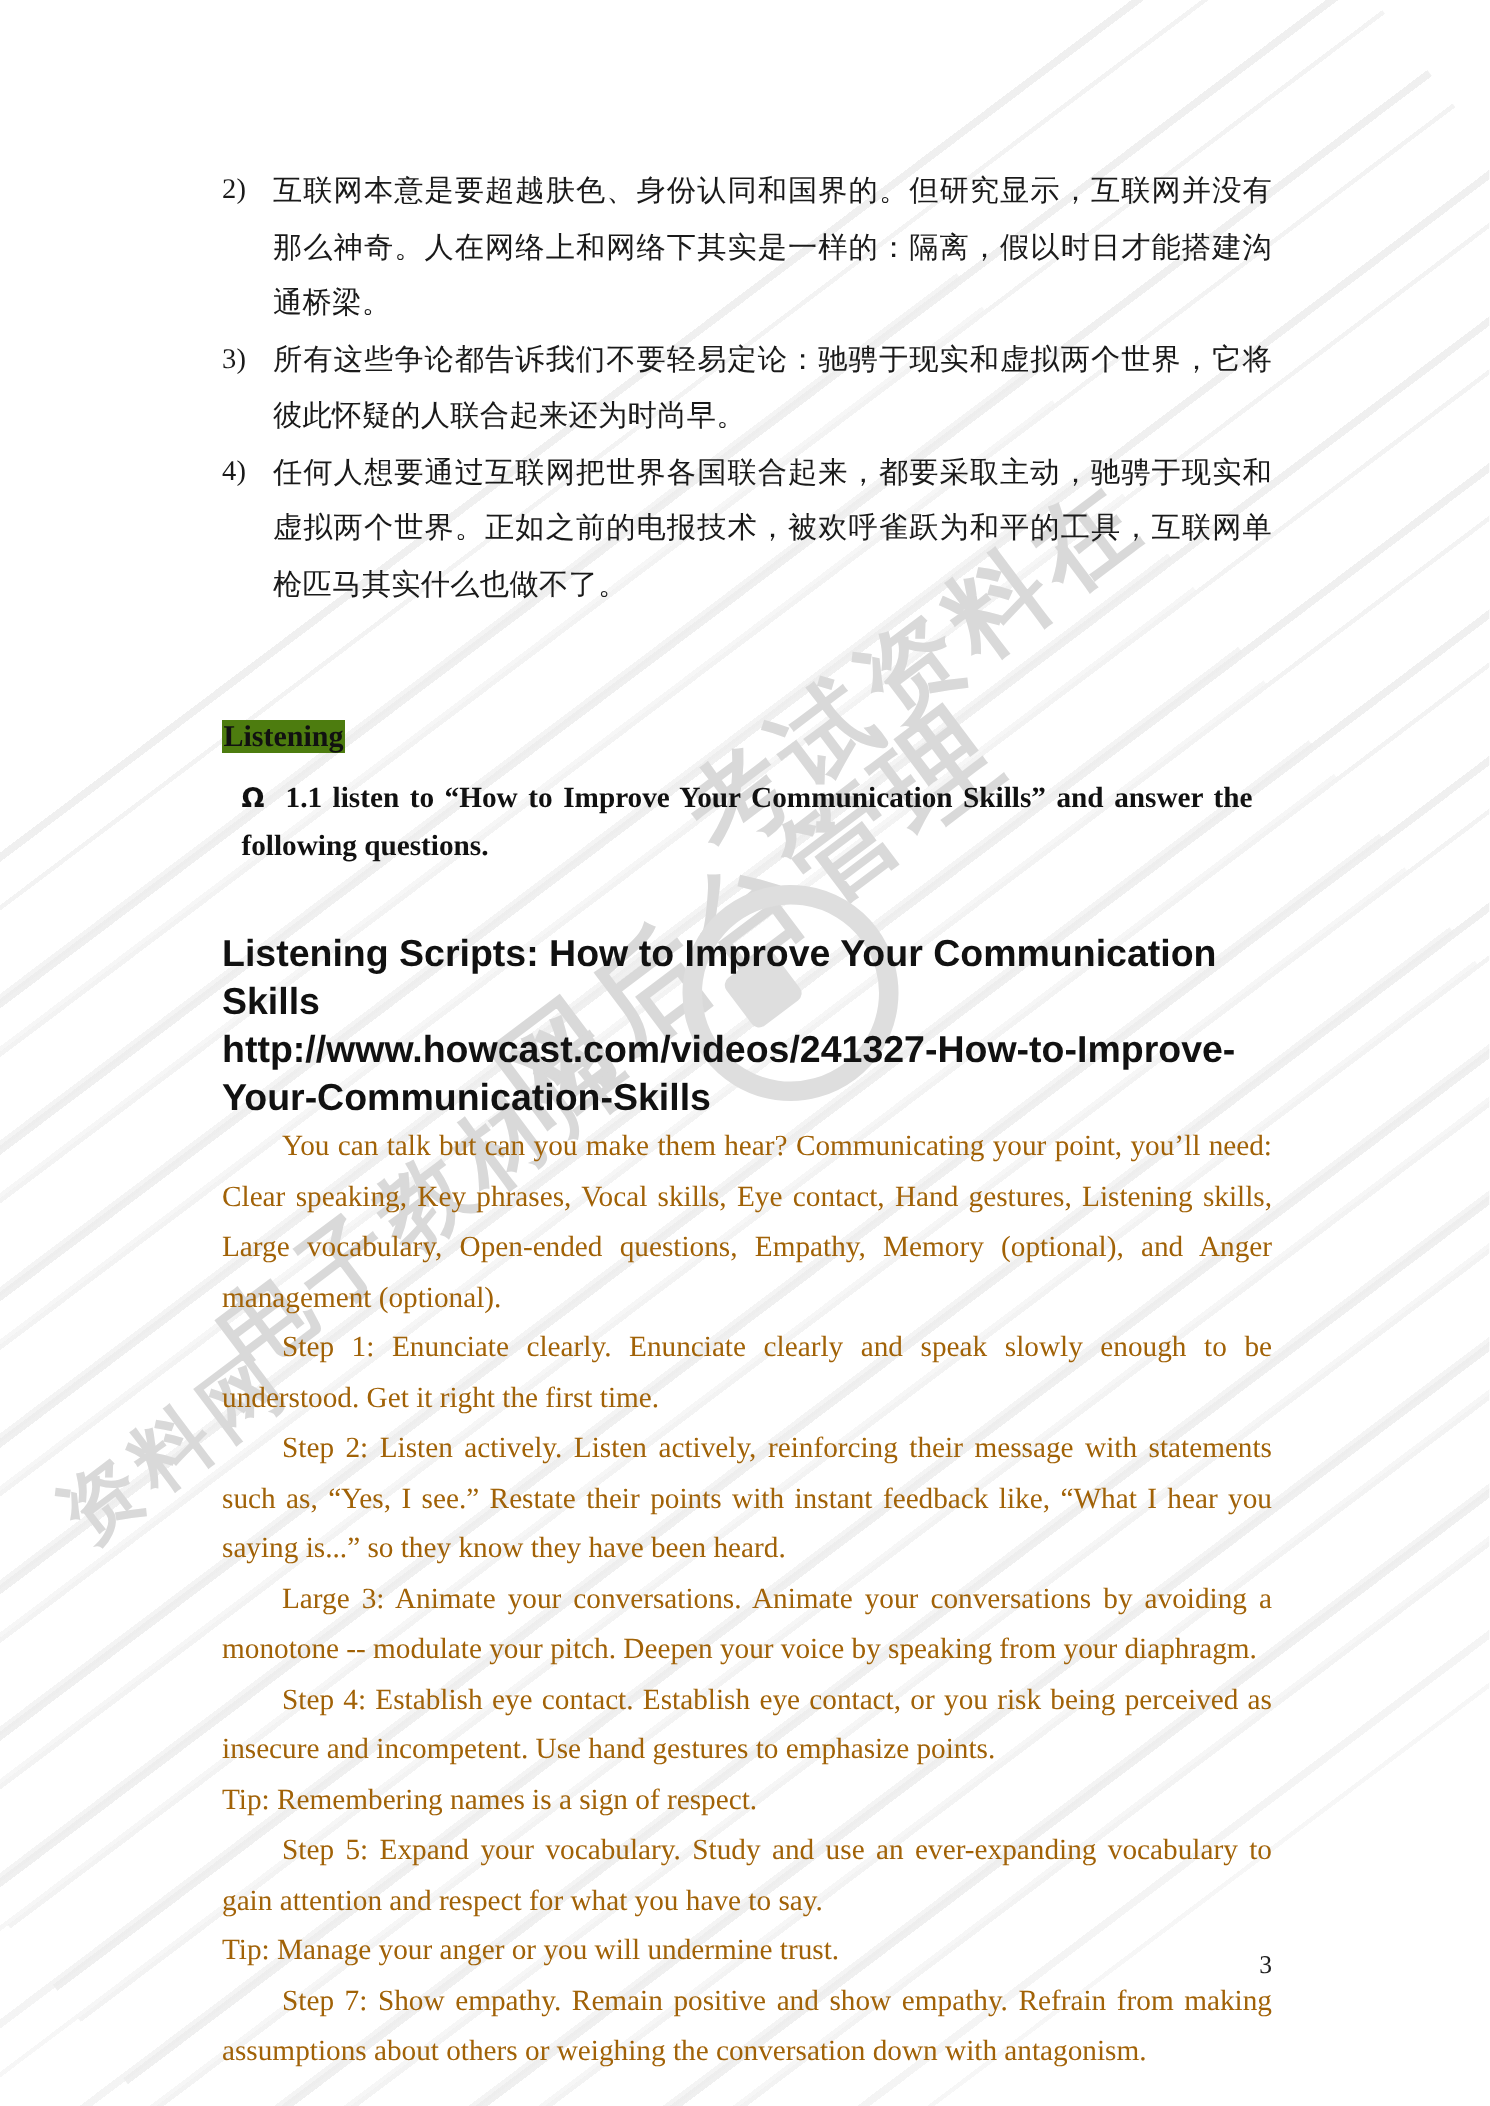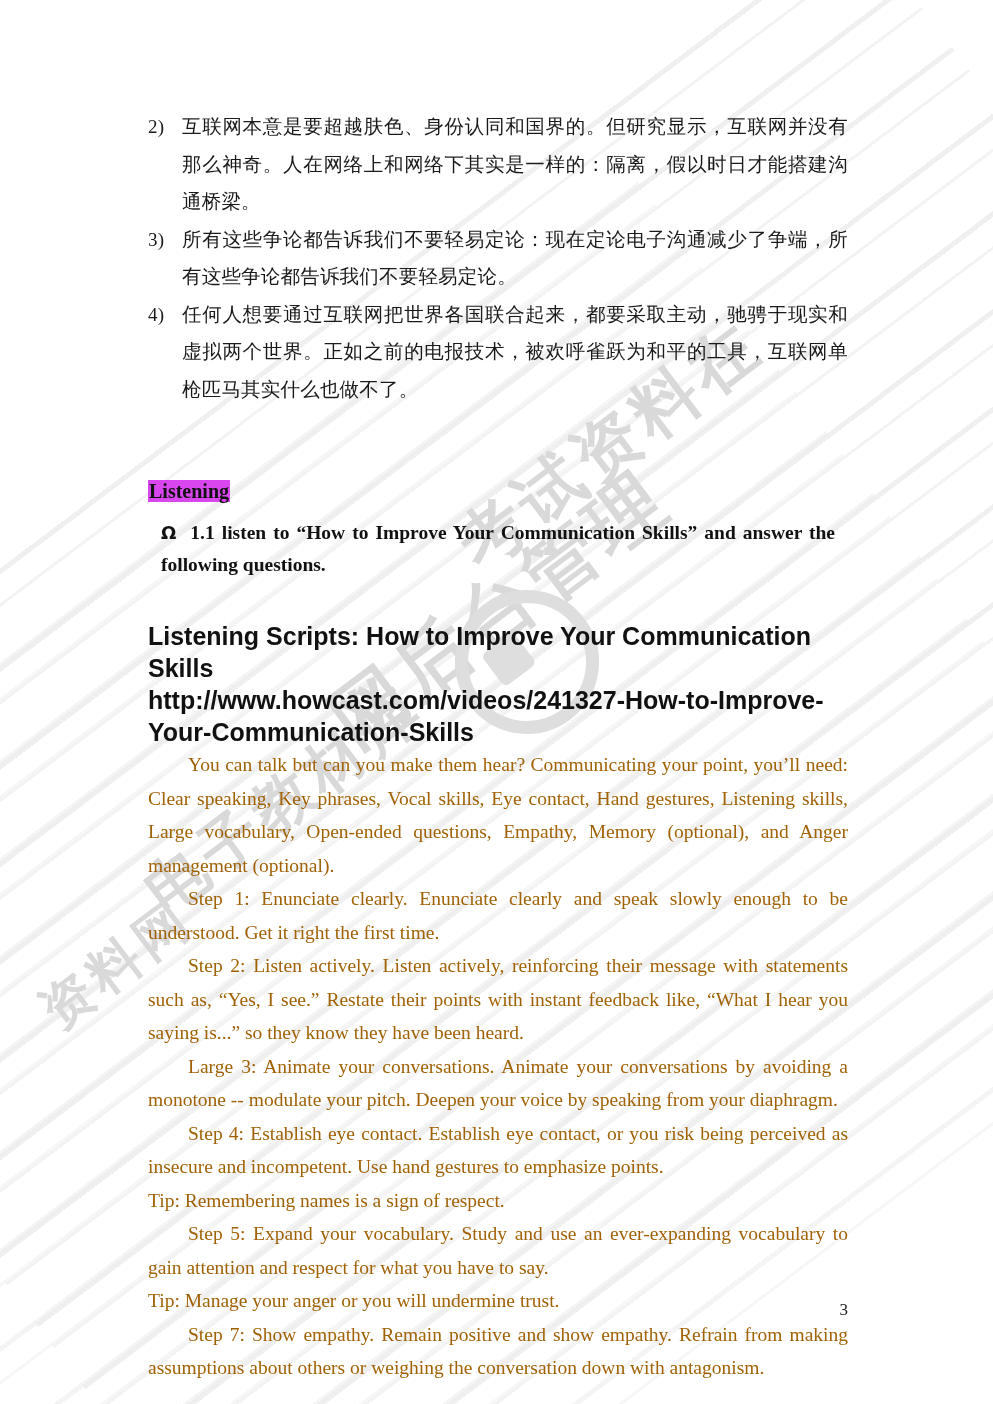--- a/index.html
+++ b/index.html
@@ -140,21 +140,21 @@
   
   .listening-head {
     font-family: "Liberation Serif", "DejaVu Serif", serif;
     font-weight: 700;
     font-size: 20px;
     line-height: 26px;
     margin: 0 0 4px 0;
     display: block;
   }
   .hl {
-    background: #d946ef;
+    background: #4d7c0f;
     padding: 0 1px;
   }
 
   .task-line {
     font-family: "Liberation Serif", "DejaVu Serif", serif;
     font-weight: 700;
     font-size: 19.5px;
     line-height: 32px;
     text-align: justify;
     margin: 13px;
@@ -218,21 +218,21 @@
 
     <div style="height:108px"></div>
 
     <ol class="cn-list">
       <li class="cn-item">
         <span class="cn-marker">2)</span>
         <span>互联网本意是要超越肤色、身份认同和国界的。但研究显示，互联网并没有那么神奇。人在网络上和网络下其实是一样的：隔离，假以时日才能搭建沟通桥梁。</span>
       </li>
       <li class="cn-item">
         <span class="cn-marker">3)</span>
-        <span>所有这些争论都告诉我们不要轻易定论：现在定论电子沟通减少了争端，所有这些争论都告诉我们不要轻易定论。</span>
+        <span>所有这些争论都告诉我们不要轻易定论：驰骋于现实和虚拟两个世界，它将彼此怀疑的人联合起来还为时尚早。</span>
       </li>
       <li class="cn-item">
         <span class="cn-marker">4)</span>
         <span>任何人想要通过互联网把世界各国联合起来，都要采取主动，驰骋于现实和虚拟两个世界。正如之前的电报技术，被欢呼雀跃为和平的工具，互联网单枪匹马其实什么也做不了。</span>
       </li>
     </ol>
 
     <div class="spacer-big"></div>
 
     <div class="listening-head"><span class="hl">Listening</span></div>

